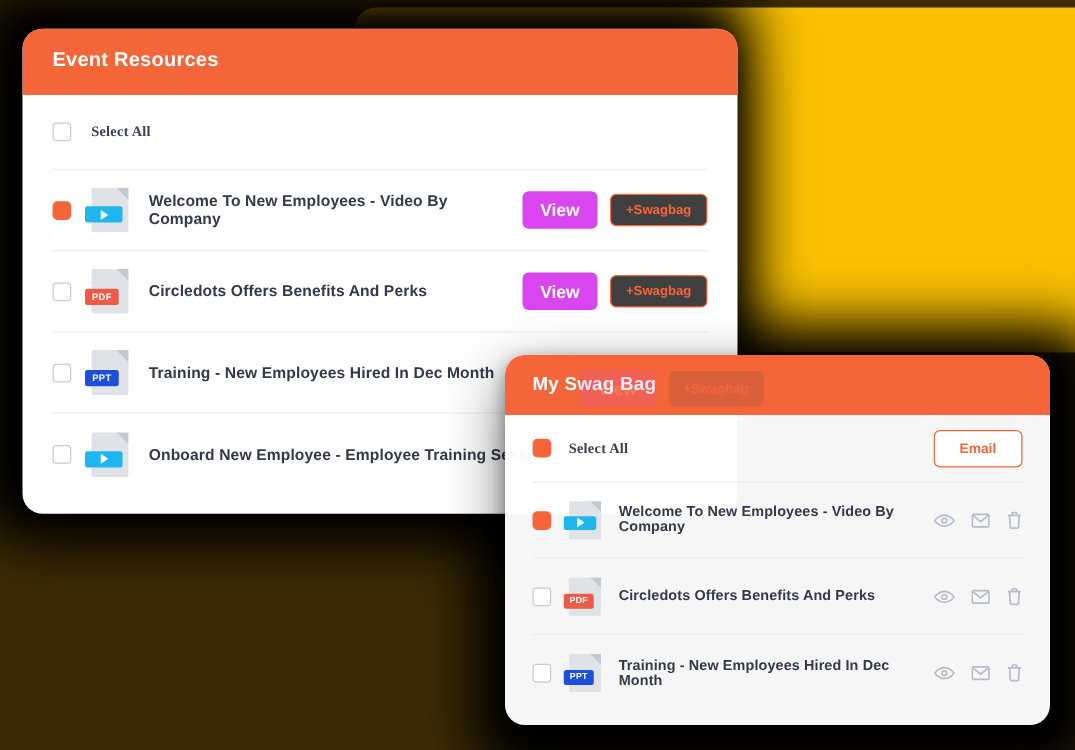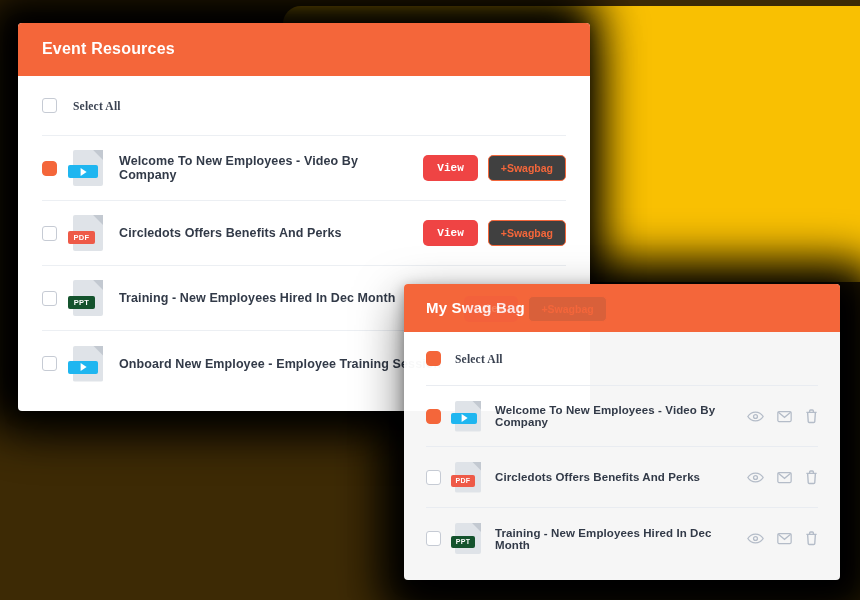--- a/index.html
+++ b/index.html
@@ -52,21 +52,21 @@
     width: 1000px;
     height: 740px;
     z-index: 2;
     pointer-events: none;
   }
 
   
   .card {
     position: absolute;
     background: #ffffff;
-    border-radius: 4px;
+    border-radius: 16px;
     overflow: hidden;
     z-index: 5;
   }
 
   .card-header {
     background: #f4663a;
     color: #ffffff;
     font-size: 16px;
     font-weight: bold;
     letter-spacing: .2px;
@@ -162,51 +162,50 @@
     padding: 2px 3px;
     border-radius: 2px;
     font-size: 7.5px;
     font-weight: bold;
     color: #fff;
     text-align: center;
     letter-spacing: .3px;
     line-height: 9px;
   }
   .badge.pdf { background: #ee5a48; }
-  .badge.ppt { background: #14532d; }
+  .badge.ppt { background: #1d4ed8; }
   .badge.video {
     background: #1fb6f0;
     left: -5px;
     top: 15px;
     width: 30px;
     height: 13px;
     padding: 0;
   }
   .badge.video .tri {
     position: absolute;
     left: 50%; top: 50%;
     transform: translate(-40%,-50%);
     width: 0; height: 0;
     border-left: 6px solid #fff;
     border-top: 4px solid transparent;
     border-bottom: 4px solid transparent;
   }
 
   
   .btn-view {
-    background: #ef4444;
+    background: #d946ef;
     color: #fff;
-    font-size: 11px;
+    font-size: 14px;
     font-weight: bold;
     border: none;
     border-radius: 5px;
     padding: 7px 14px;
     cursor: pointer;
     flex: none;
-    font-family: Liberation Mono, monospace;
   }
   .btn-swagbag {
     background: #404040;
     color: #f4663a;
     font-size: 10.5px;
     font-weight: bold;
     border: 1.2px solid #f4663a;
     border-radius: 5px;
     padding: 6px 12px;
     cursor: pointer;
@@ -377,20 +376,21 @@
       <div class="sb-select-row">
         <div class="cbx round checked"></div>
         <span class="select-all-label">Select All</span>
 
         <div class="ghost-btns">
           <button class="btn-view">View</button>
           <button class="btn-swagbag">+Swagbag</button>
         </div>
 
         <div class="sb-spacer"></div>
+        <button class="btn-email">Email</button>
       </div>
 
       <div class="sb-row">
         <div class="cbx round checked"></div>
         <div class="fileicon sm">
           <div class="sheet"></div>
             <div class="fold"></div>
           <div class="badge video">
               <span class="tri"></span>
             </div>

